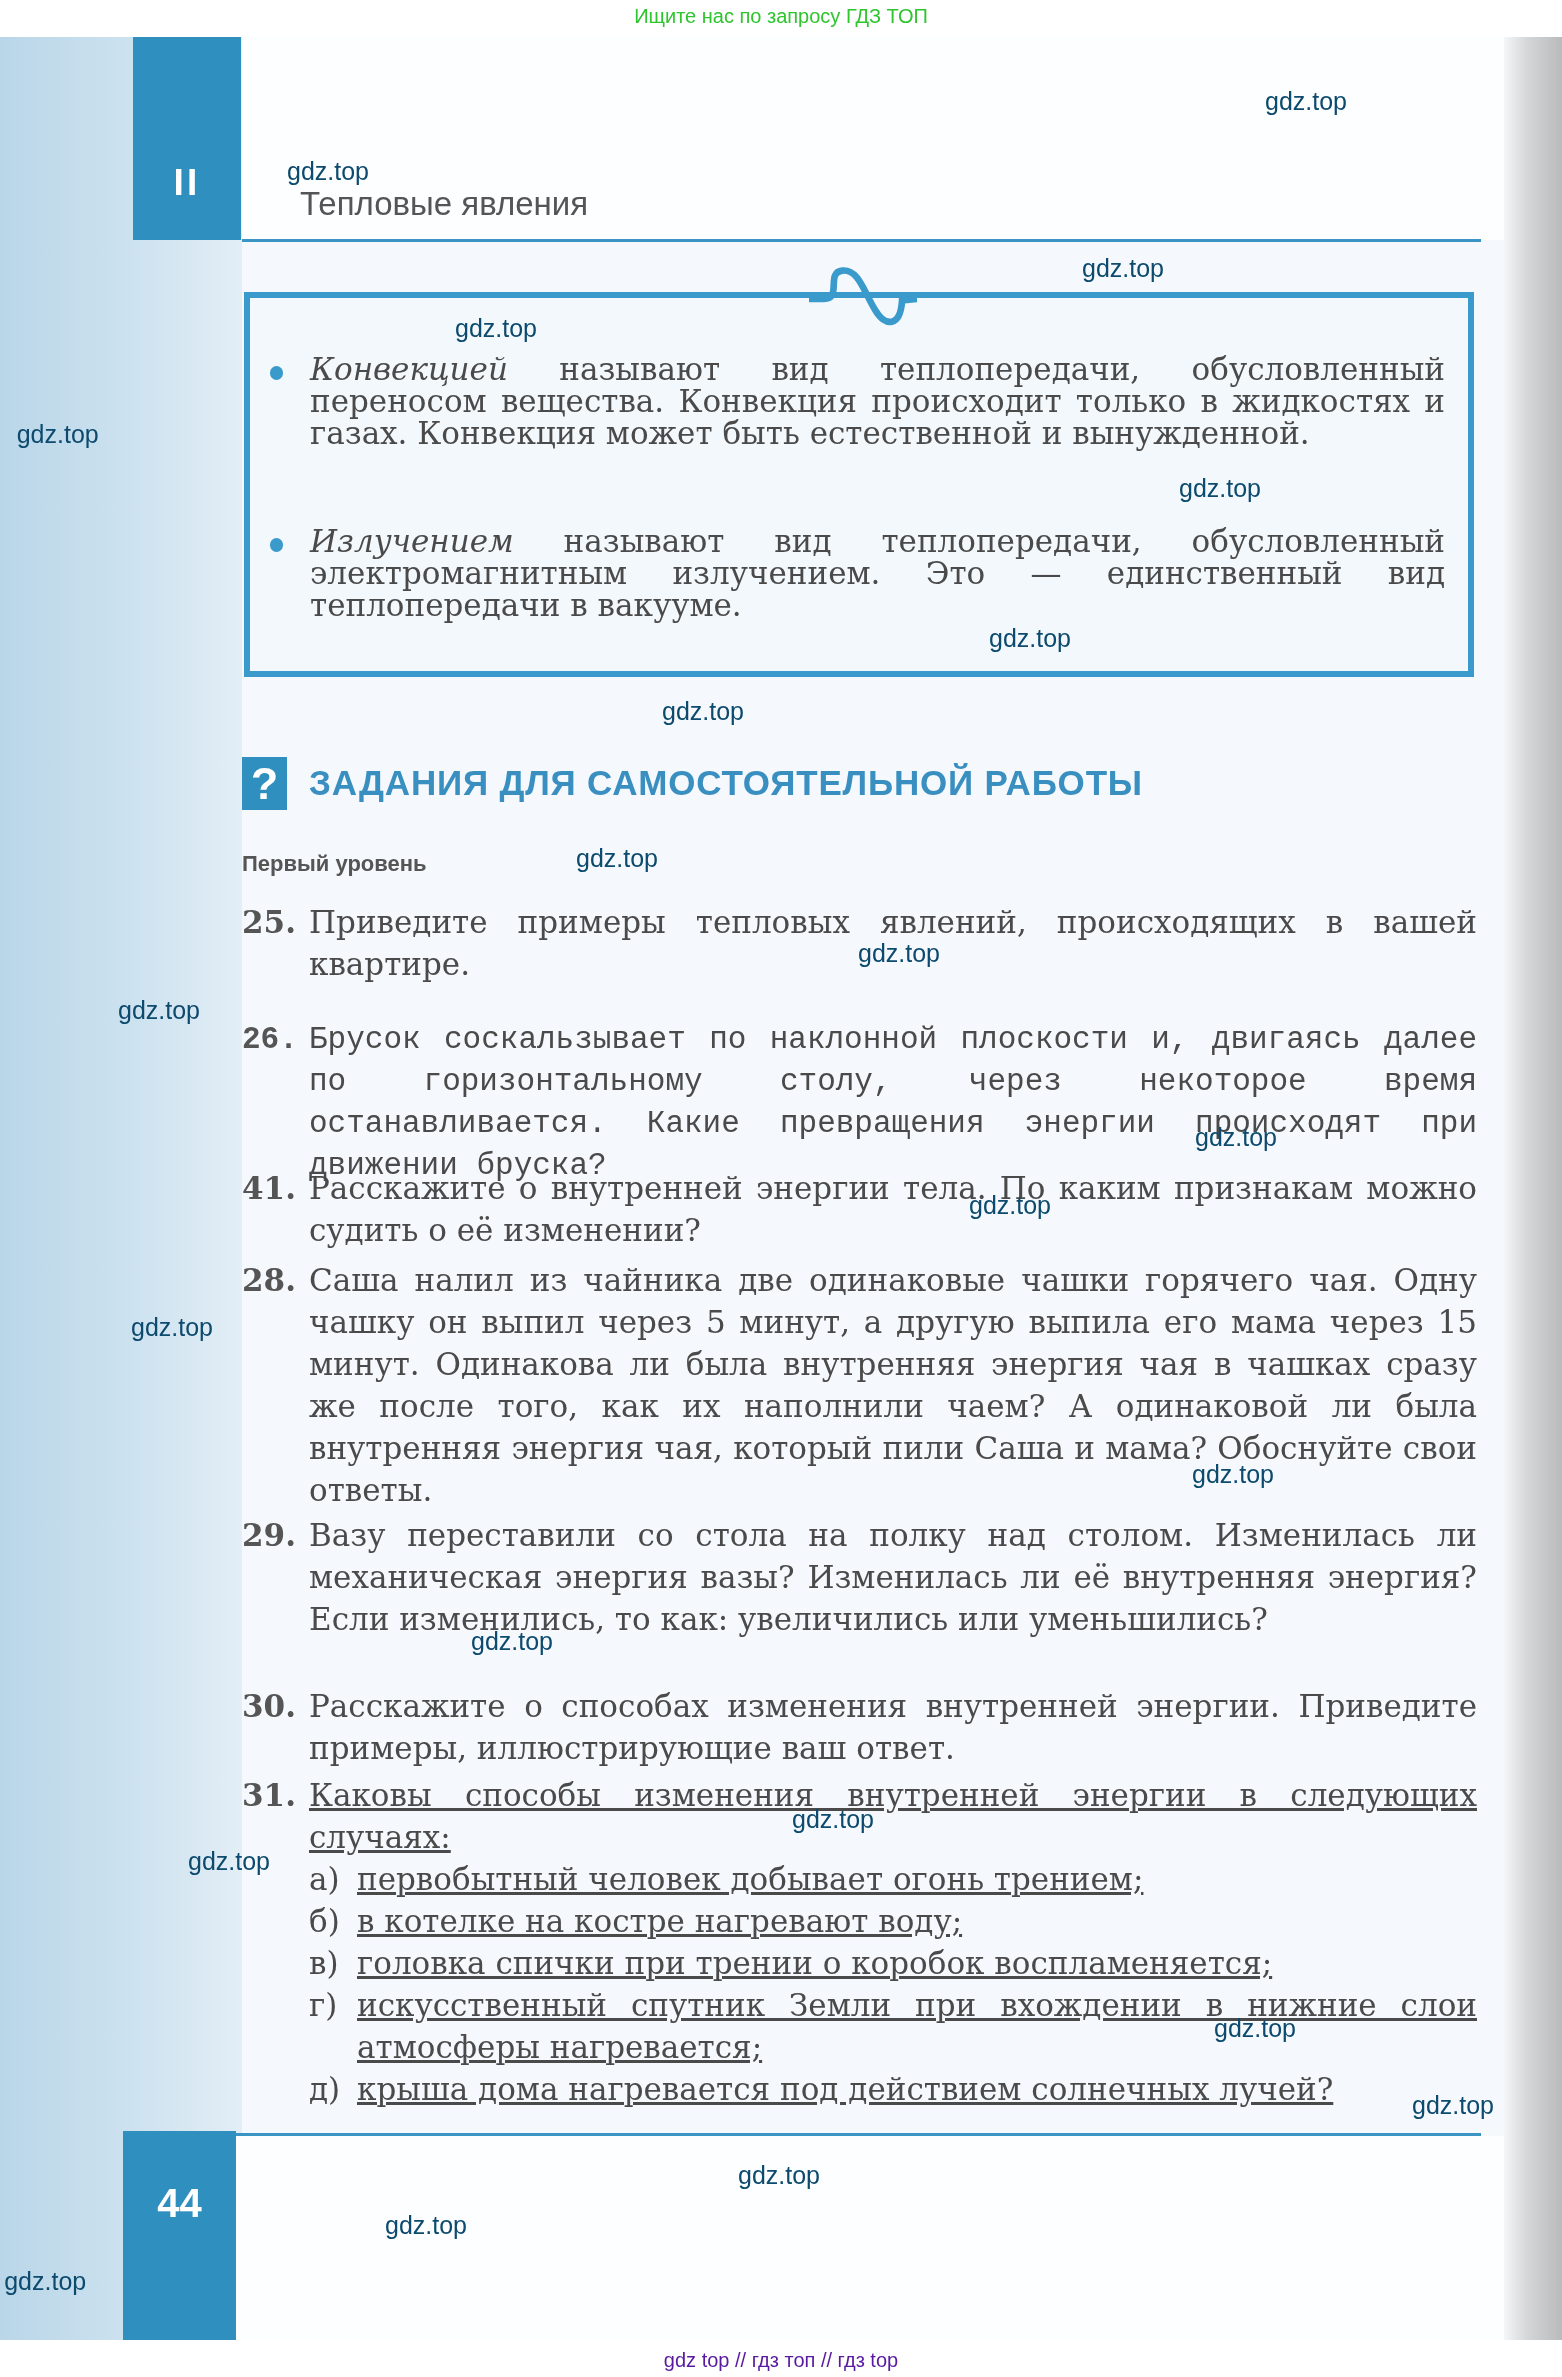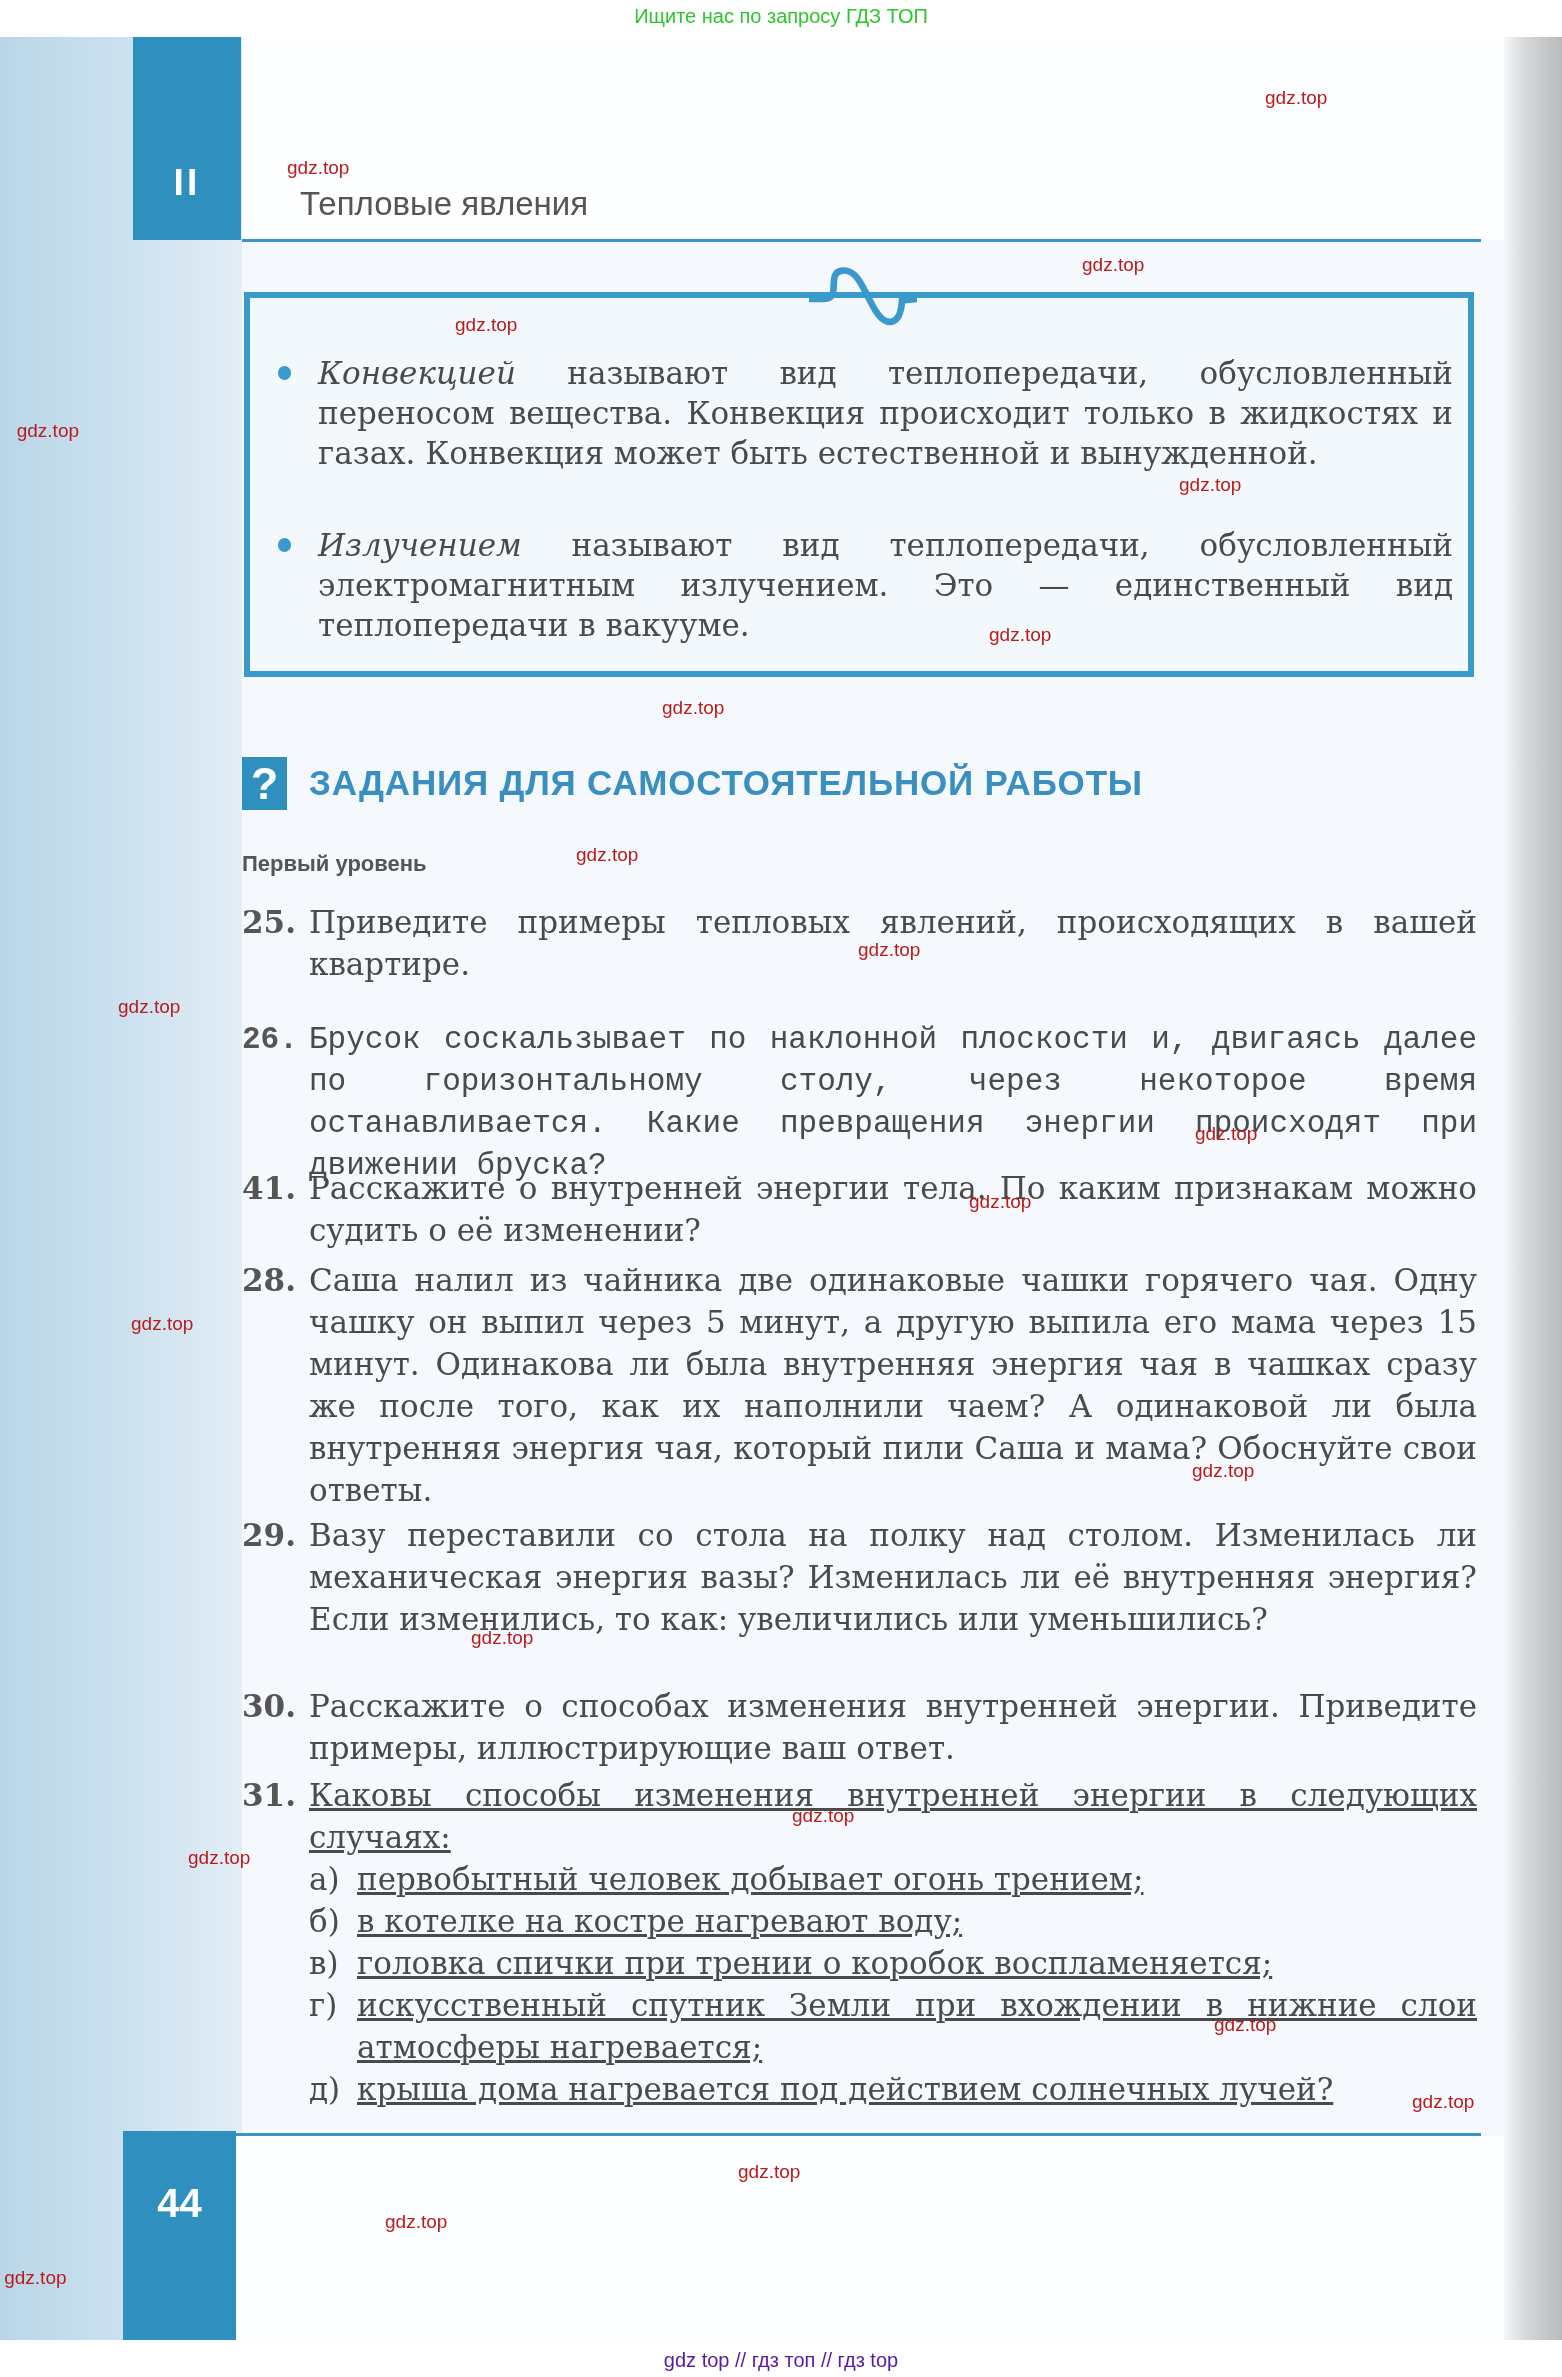--- a/index.html
+++ b/index.html
@@ -56,22 +56,22 @@
     position:absolute; left:242px; top:202px; width:1239px; height:3.3px; background:#3b95c4;
   }
   .theory-box {
     position:absolute; left:244px; top:255px; width:1230px; height:385px;
     border:6.7px solid #3a9acb; box-sizing:border-box; background:#f3f8fc;
   }
   .wave {
     position:absolute; left:809px; top:230px; width:108px; height:67px;
   }
   .bullet-item {
-    position:absolute; left:68px; width:1135px;
-    font-size:31px; line-height:40px; color:#4a4a4a; text-align:justify;
+    position:absolute; left:60px; width:1135px;
+    font-size:31px; line-height:32px; color:#4a4a4a; text-align:justify;
   }
   .bullet-dot {
     position:absolute; left:-40px; top:13.3px; width:13.3px; height:13.3px; border-radius:50%;
     background:#3a9acb;
   }
   .bullet-item em { font-style:italic; }
   .tasks-heading {
     position:absolute; left:242px; top:717px; height:58px;
     display:flex; align-items:center;
   }
@@ -105,21 +105,21 @@
     position:absolute; left:123px; top:2094px; width:113px; height:209px; background:#2f8fbf;
   }
   .page-num {
     position:absolute; left:0; width:113px; top:50px; text-align:center;
     color:#fff; font-family:"Liberation Sans", sans-serif; font-weight:bold; font-size:40px;
   }
   .footer-white {
     position:absolute; left:236px; top:2099px; width:1268px; height:204px; background:#fdfeff;
   }
   .wm {
-    position:absolute; font-family:"Liberation Sans", sans-serif; font-size:19px; color:#b91c1c;
+    position:absolute; font-family:"Liberation Sans", sans-serif; font-size:25px; color:#0c4a6e;
   }
 </style>
 </head>
 <body>
 
 <div class="top-banner">Ищите нас по запросу ГДЗ ТОП</div>
 
 <div class="page">
   <div class="left-margin"></div>
   <div class="right-edge"></div>

